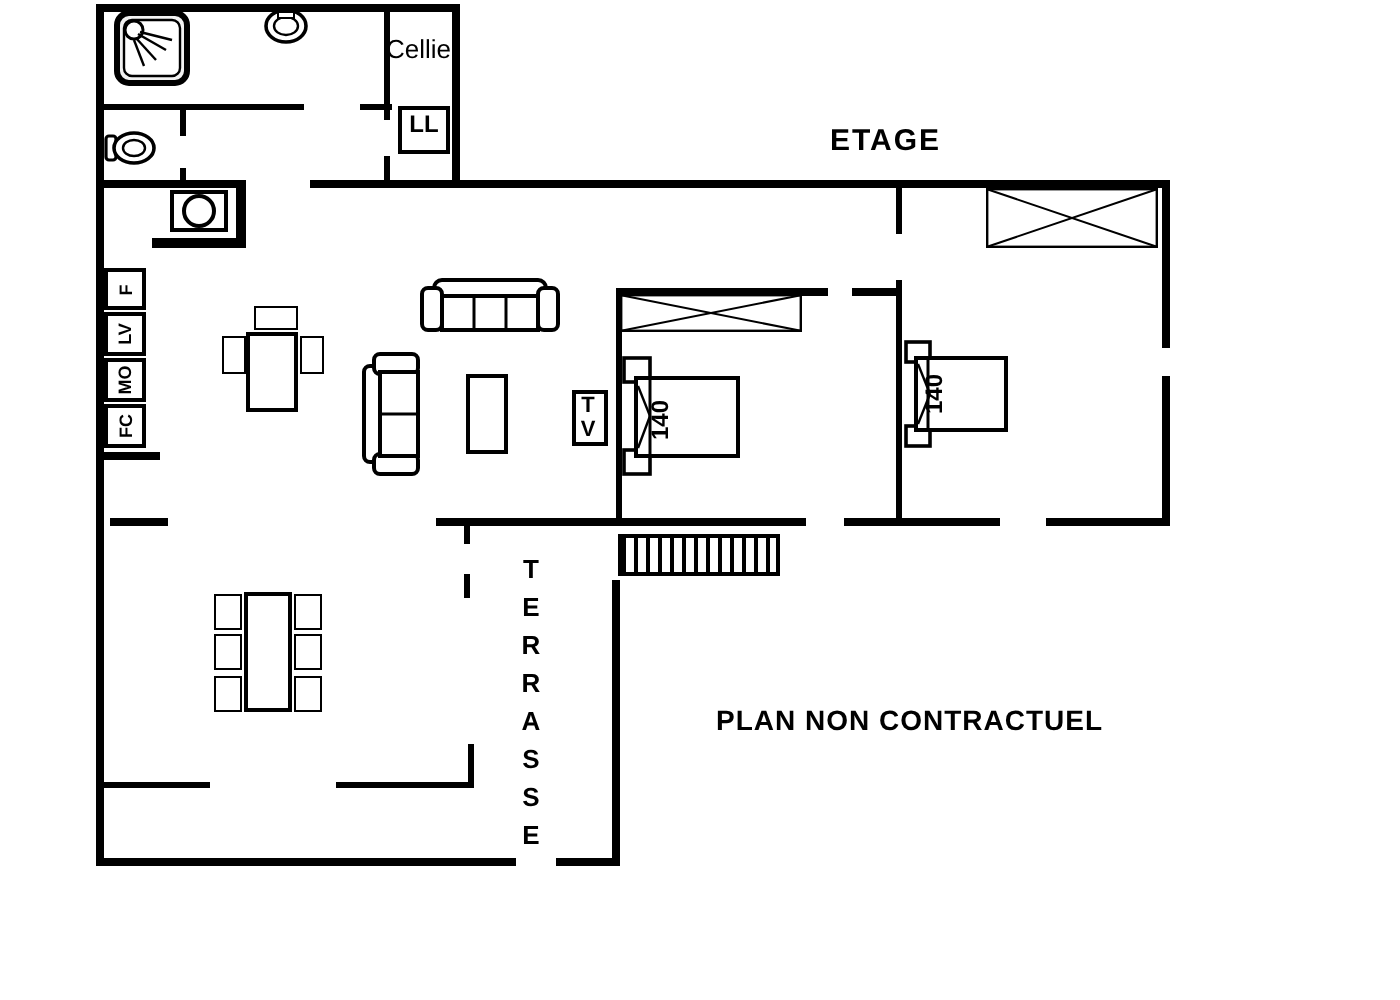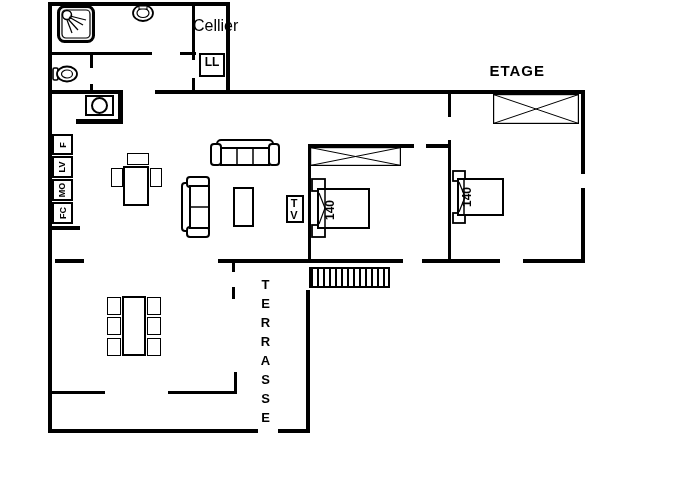--- a/index.html
+++ b/index.html
@@ -81,21 +81,21 @@
     <rect x="7" y="2" width="8" height="3" fill="#fff" stroke="#000" stroke-width="1"></rect>
   </svg>
   <svg style="left:52px;top:64px;" width="26" height="20" viewBox="0 0 26 20">
     <rect x="1" y="4" width="5" height="12" rx="1.5" fill="#fff" stroke="#000" stroke-width="1.6"></rect>
     <ellipse cx="15" cy="10" rx="10" ry="7.5" fill="#fff" stroke="#000" stroke-width="1.8"></ellipse>
     <ellipse cx="15" cy="10" rx="5.5" ry="4" fill="#fff" stroke="#000" stroke-width="1.2"></ellipse>
   </svg>
   <div class="furn center" style="left:85px;top:95px;width:29px;height:21px;">
     <div class="hob-circle"></div>
   </div>
-  <div class="label" style="left:193px;top:17px;font-size:16px;">Cellier</div>
+  <div class="label" style="left:193px;top:17px;font-size:13px;">Cellier</div>
   <div class="furn center" style="left:199px;top:53px;width:26px;height:24px;font-weight:bold;font-size:12px;">
     <span>LL</span>
   </div>
 
   <div class="applbox" style="left:52px;top:134px;height:21px;">
     <span class="rot">F</span>
   </div>
   <div class="applbox" style="left:52px;top:156px;height:22px;">
     <span class="rot">LV</span>
   </div>
@@ -171,15 +171,16 @@
   <div class="label vtext b" style="left:258px;top:277px;font-size:13px;letter-spacing:4px;">TERRASSE</div>
 
   <div class="furn" style="left:122px;top:296px;width:24px;height:60px;"></div>
   <div class="furn thin" style="left:107px;top:297px;width:14px;height:18px;"></div>
   <div class="furn thin" style="left:107px;top:317px;width:14px;height:18px;"></div>
   <div class="furn thin" style="left:107px;top:338px;width:14px;height:18px;"></div>
   <div class="furn thin" style="left:147px;top:297px;width:14px;height:18px;"></div>
   <div class="furn thin" style="left:147px;top:317px;width:14px;height:18px;"></div>
   <div class="furn thin" style="left:147px;top:338px;width:14px;height:18px;"></div>
 
-  <div class="label b" style="left:415px;top:62px;width:130px;text-align:right;font-size:15px;letter-spacing:1px;">ETAGE</div>
+  <div class="label b" style="left:415px;top:62px;width:130px;text-align:left;font-size:15px;letter-spacing:1px;">ETAGE</div>
+  <div class="label b" style="left:358px;top:352px;font-size:14px;letter-spacing:0.5px;">PLAN NON CONTRACTUEL</div>
 
 </div>
 
 </body></html>

